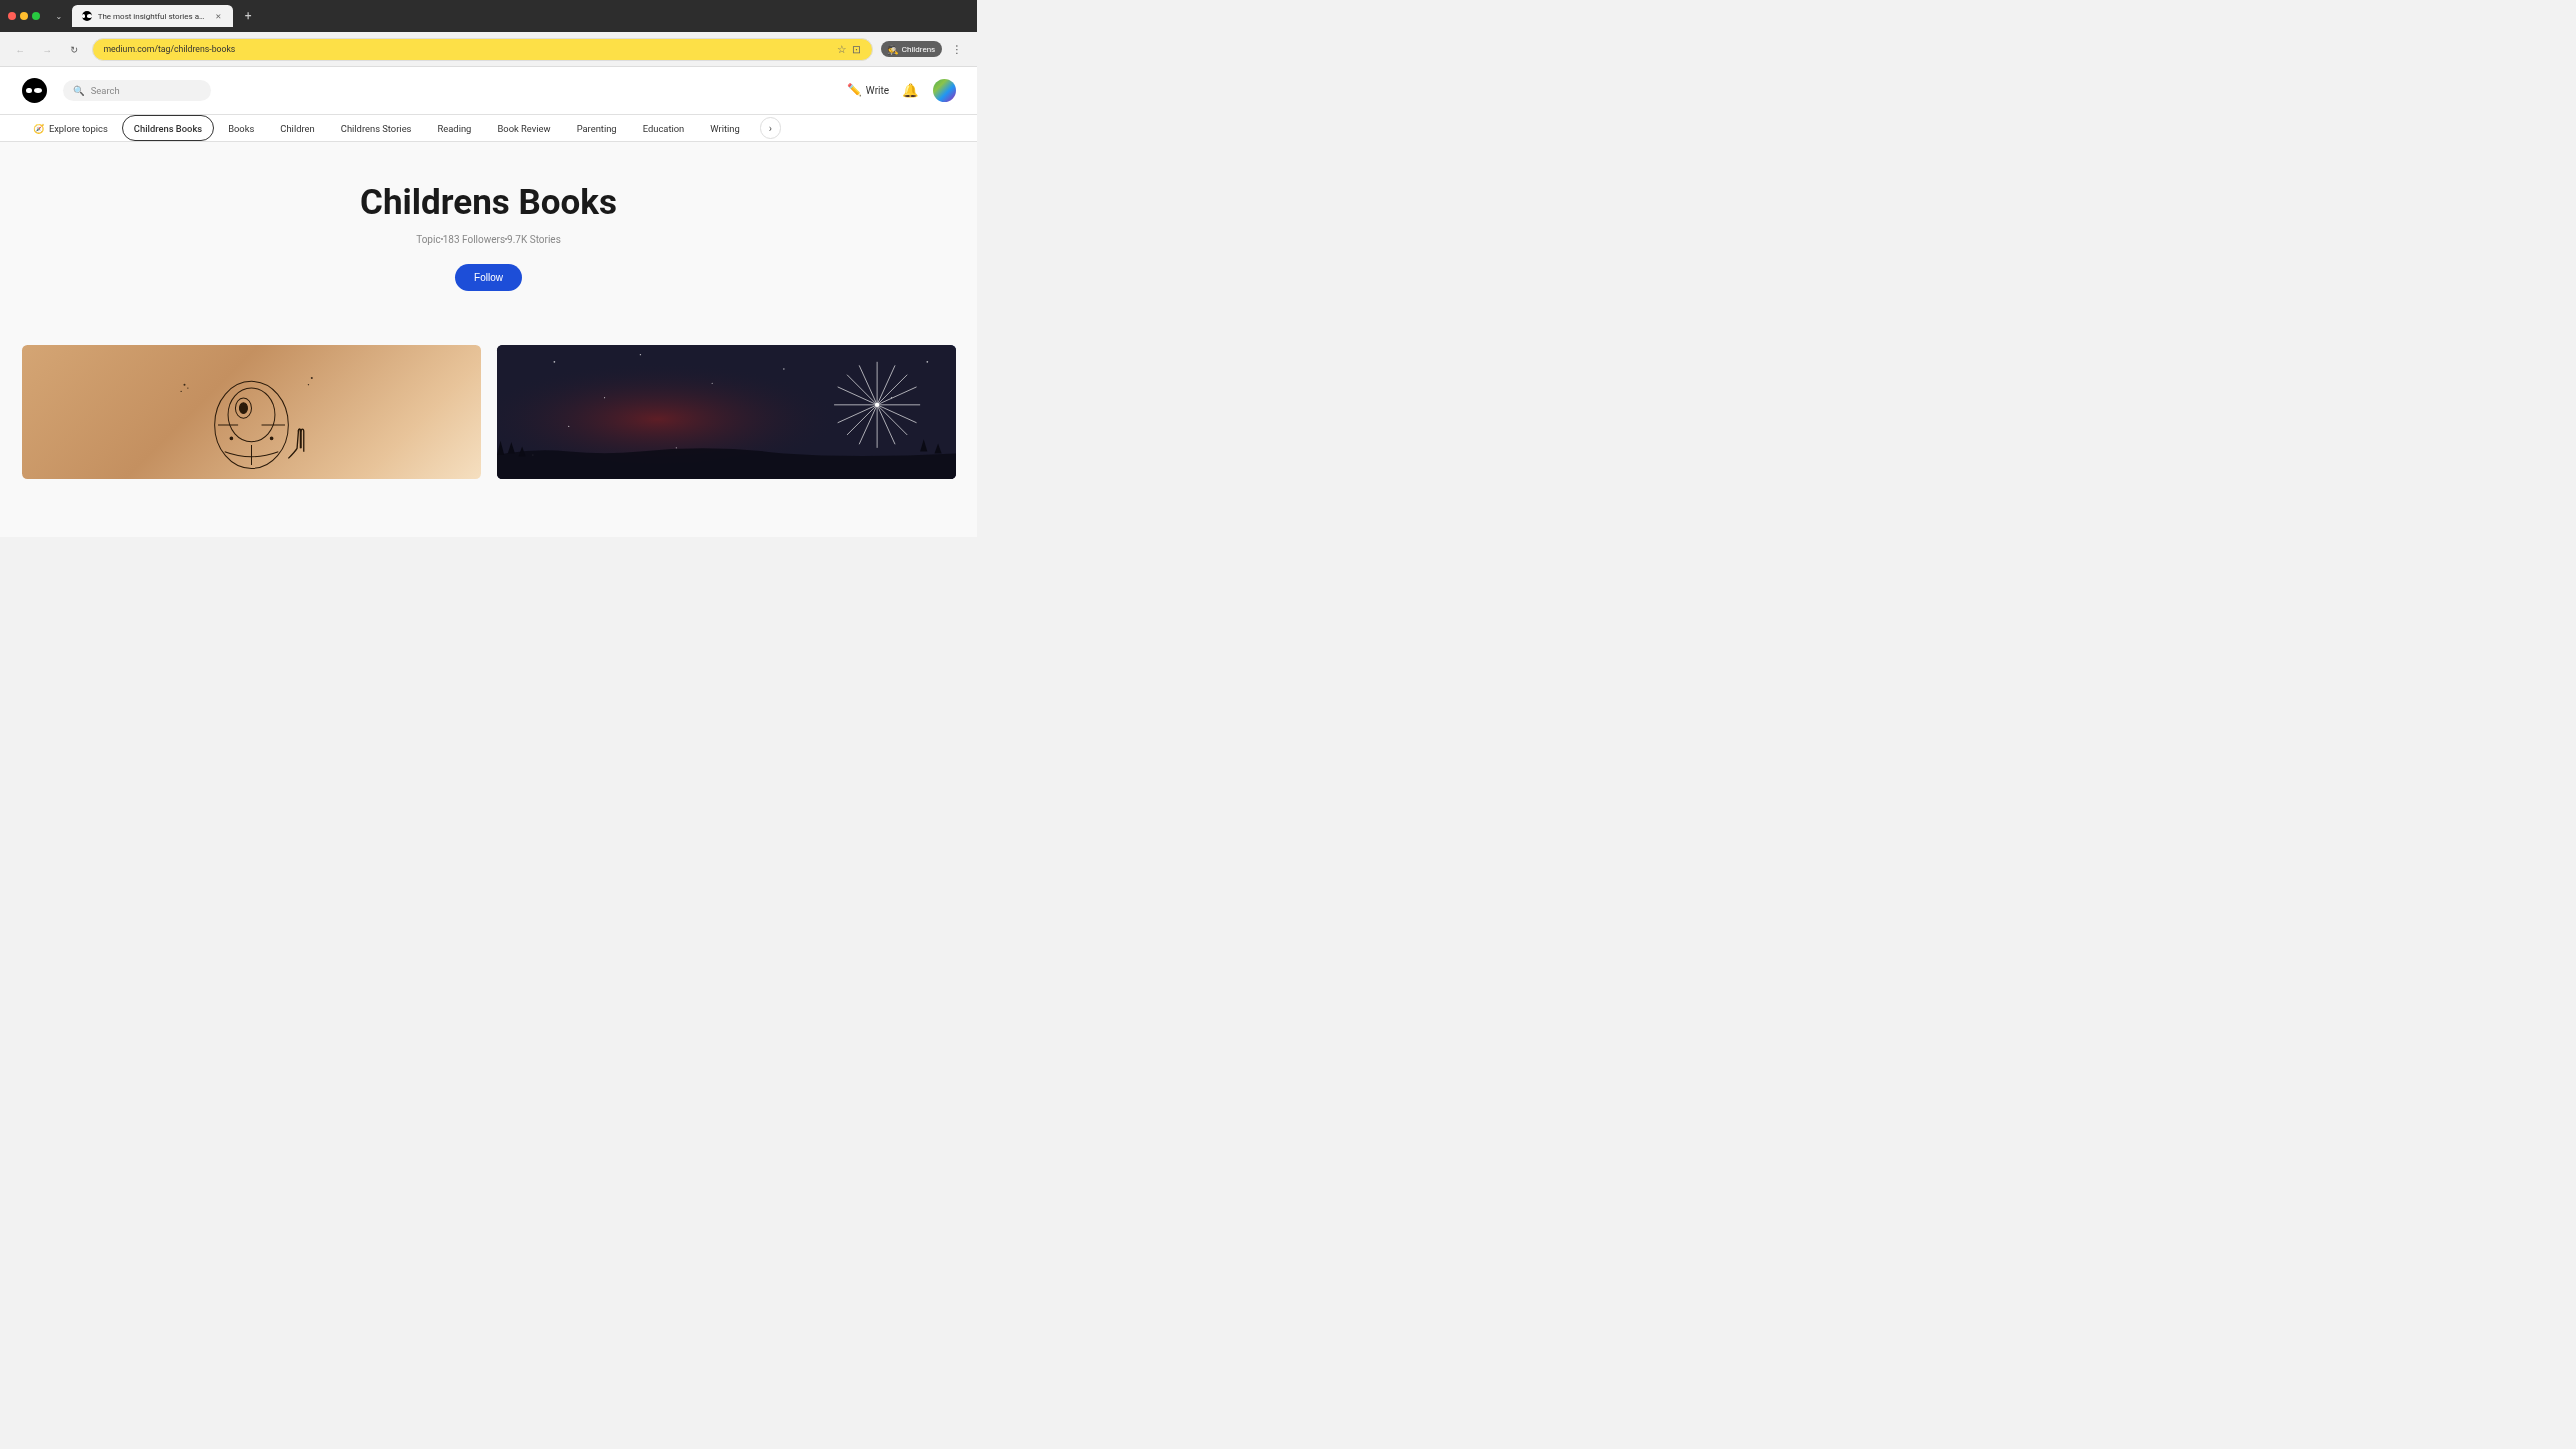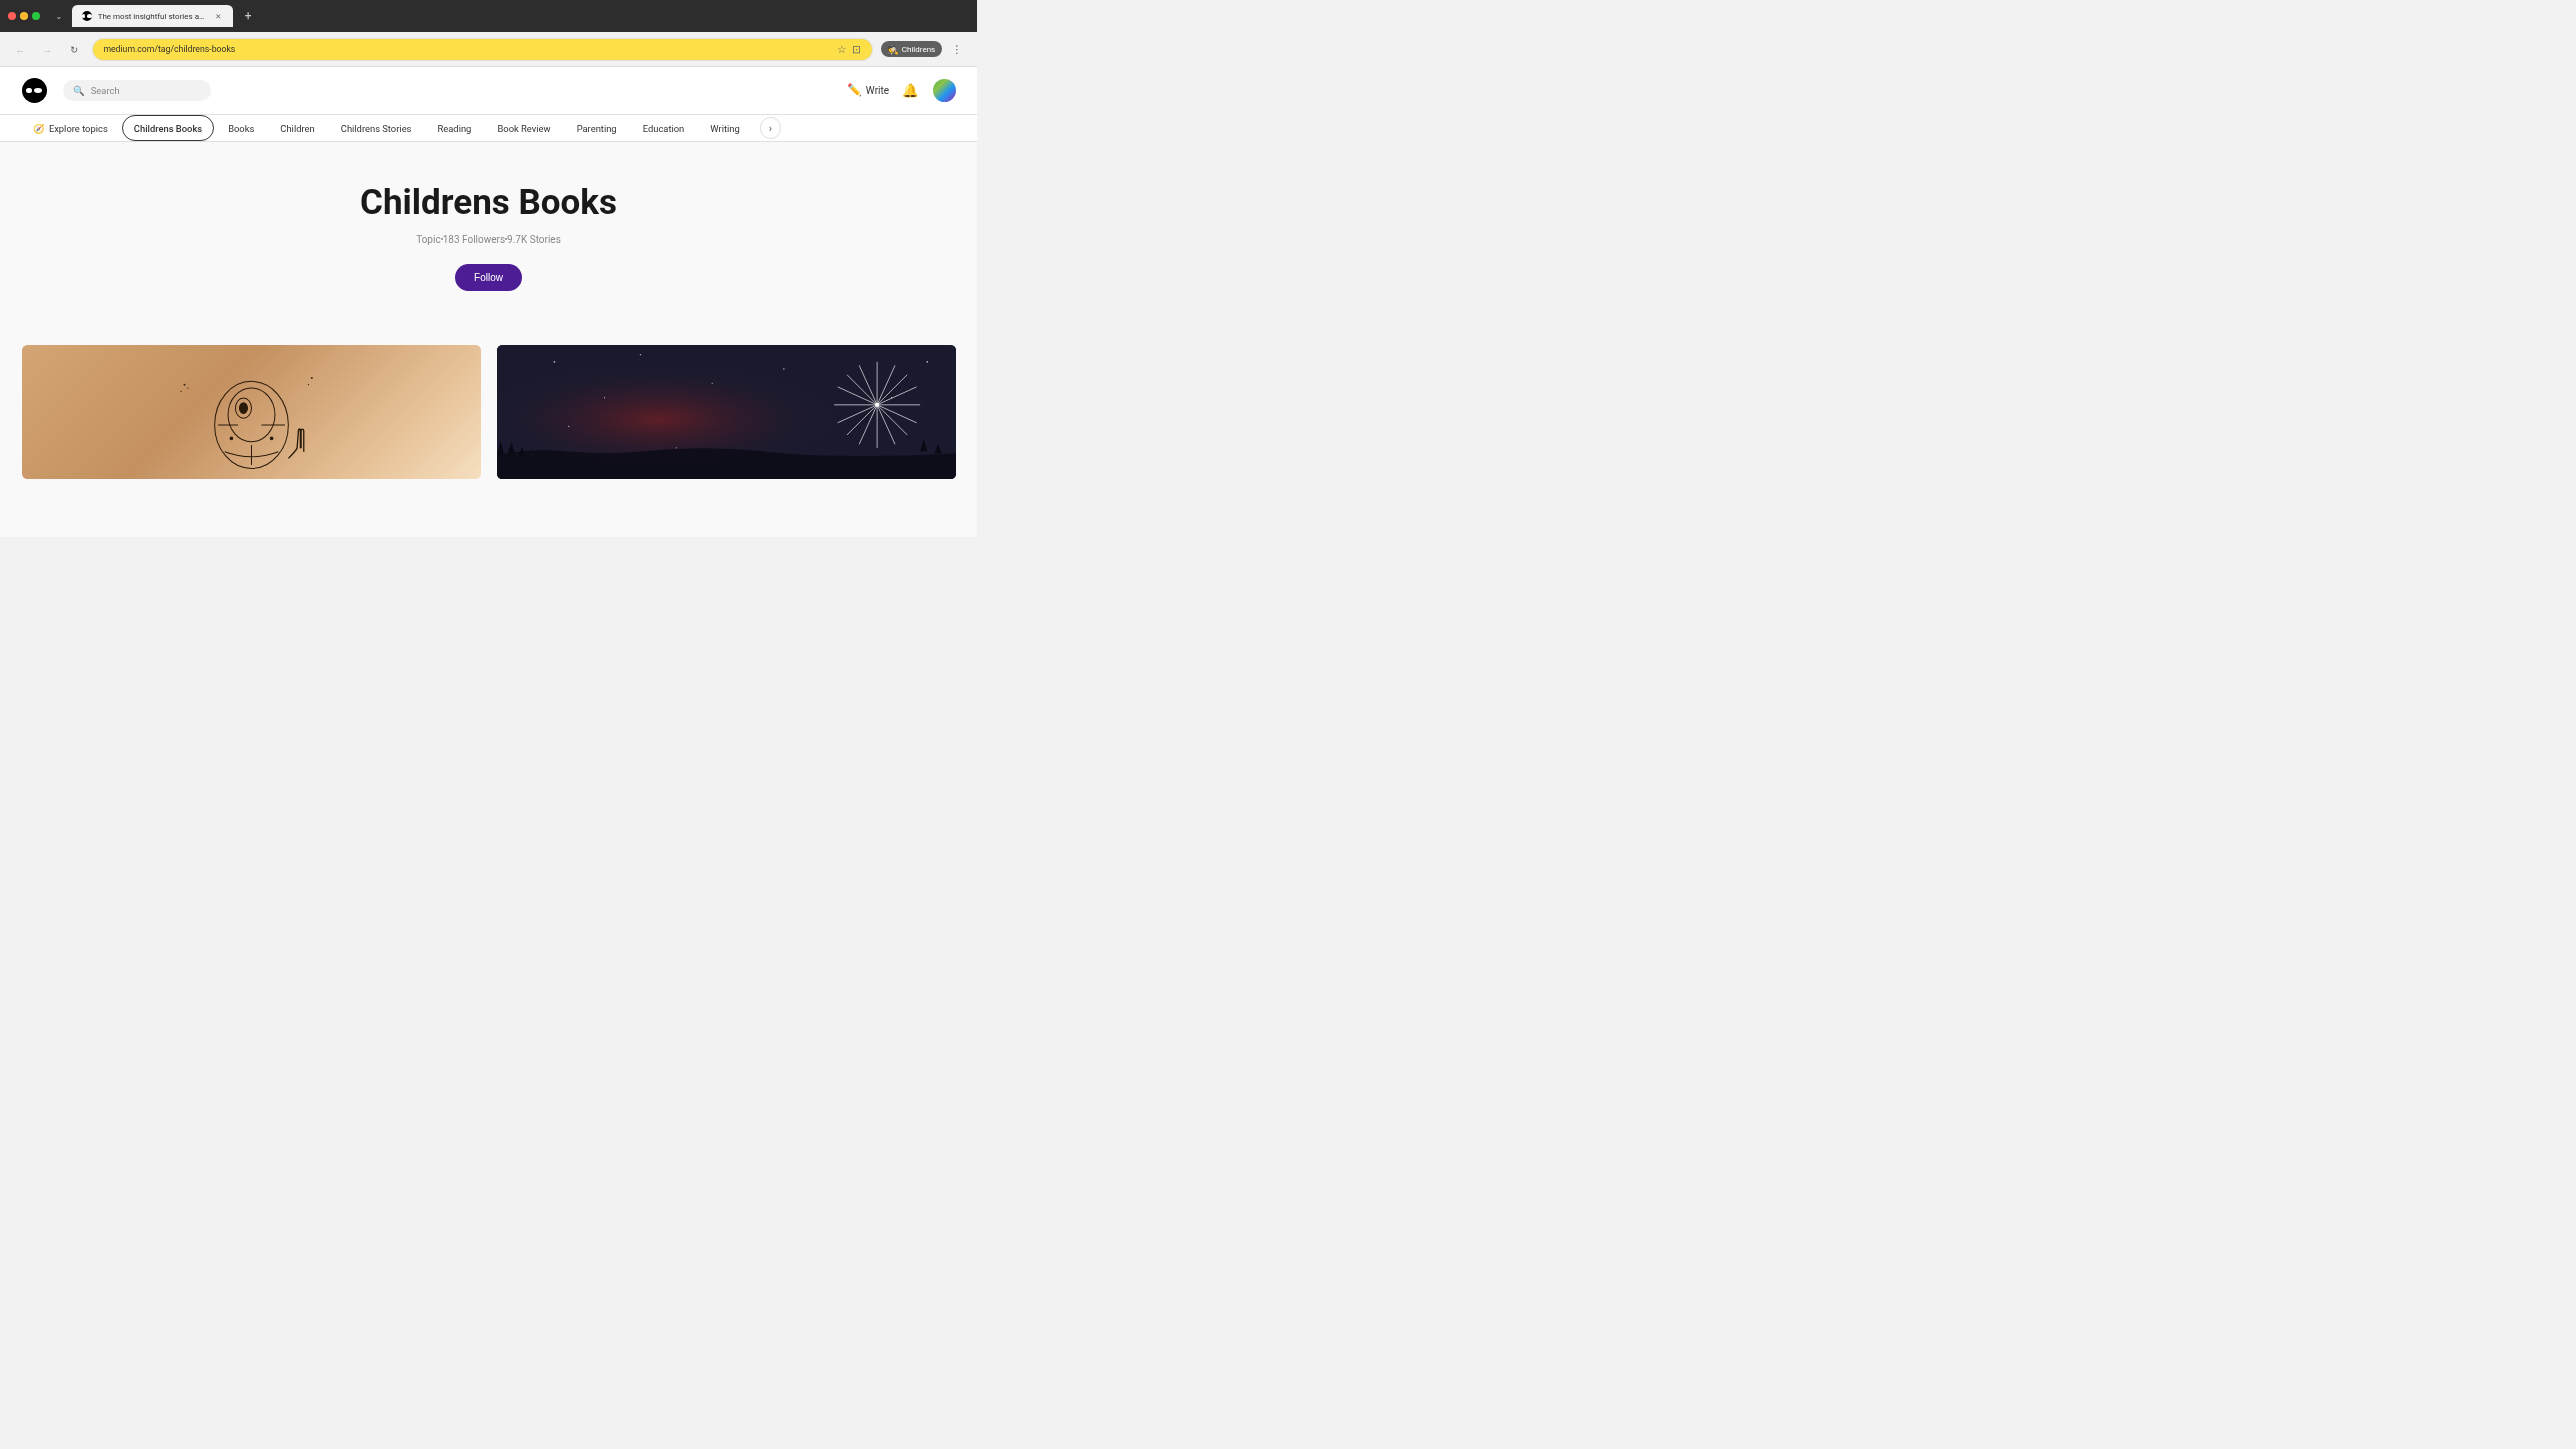--- a/index.html
+++ b/index.html
@@ -421,21 +421,21 @@
     }
 
     .meta-dot {
       width: 2px;
       height: 2px;
       background: #888;
       border-radius: 50%;
     }
 
     .follow-btn {
-      background: #4c1d95;
+      background: #1d4ed8;
       color: #fff;
       border: none;
       border-radius: 13.4px;
       padding: 8px 19px;
       font-size: 10px;
       cursor: pointer;
       font-weight: 500;
     }
 
     

